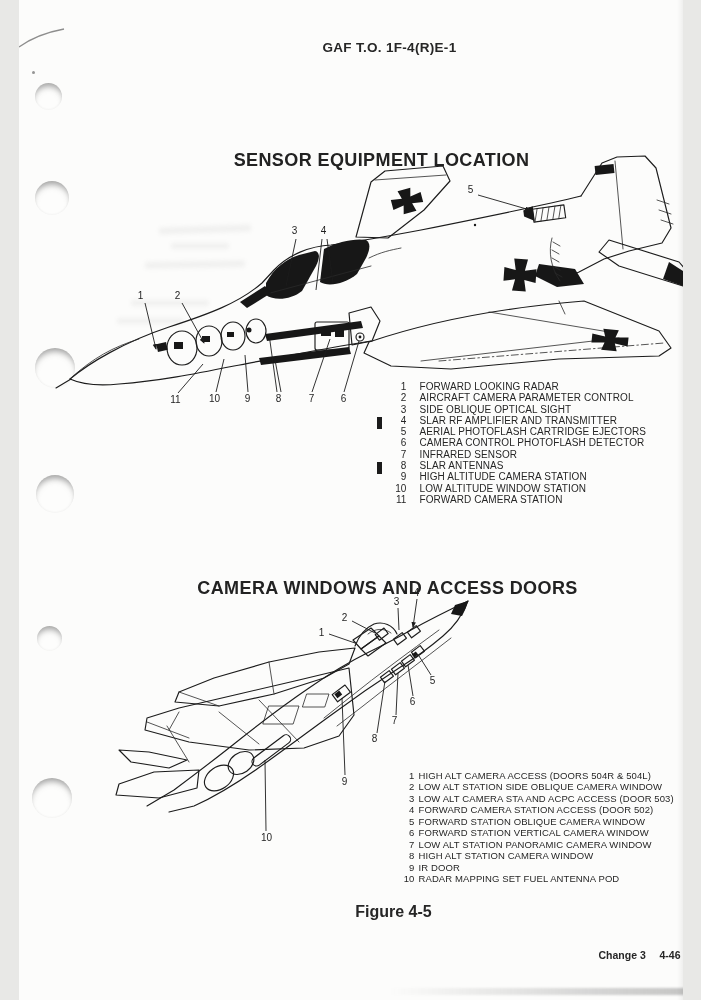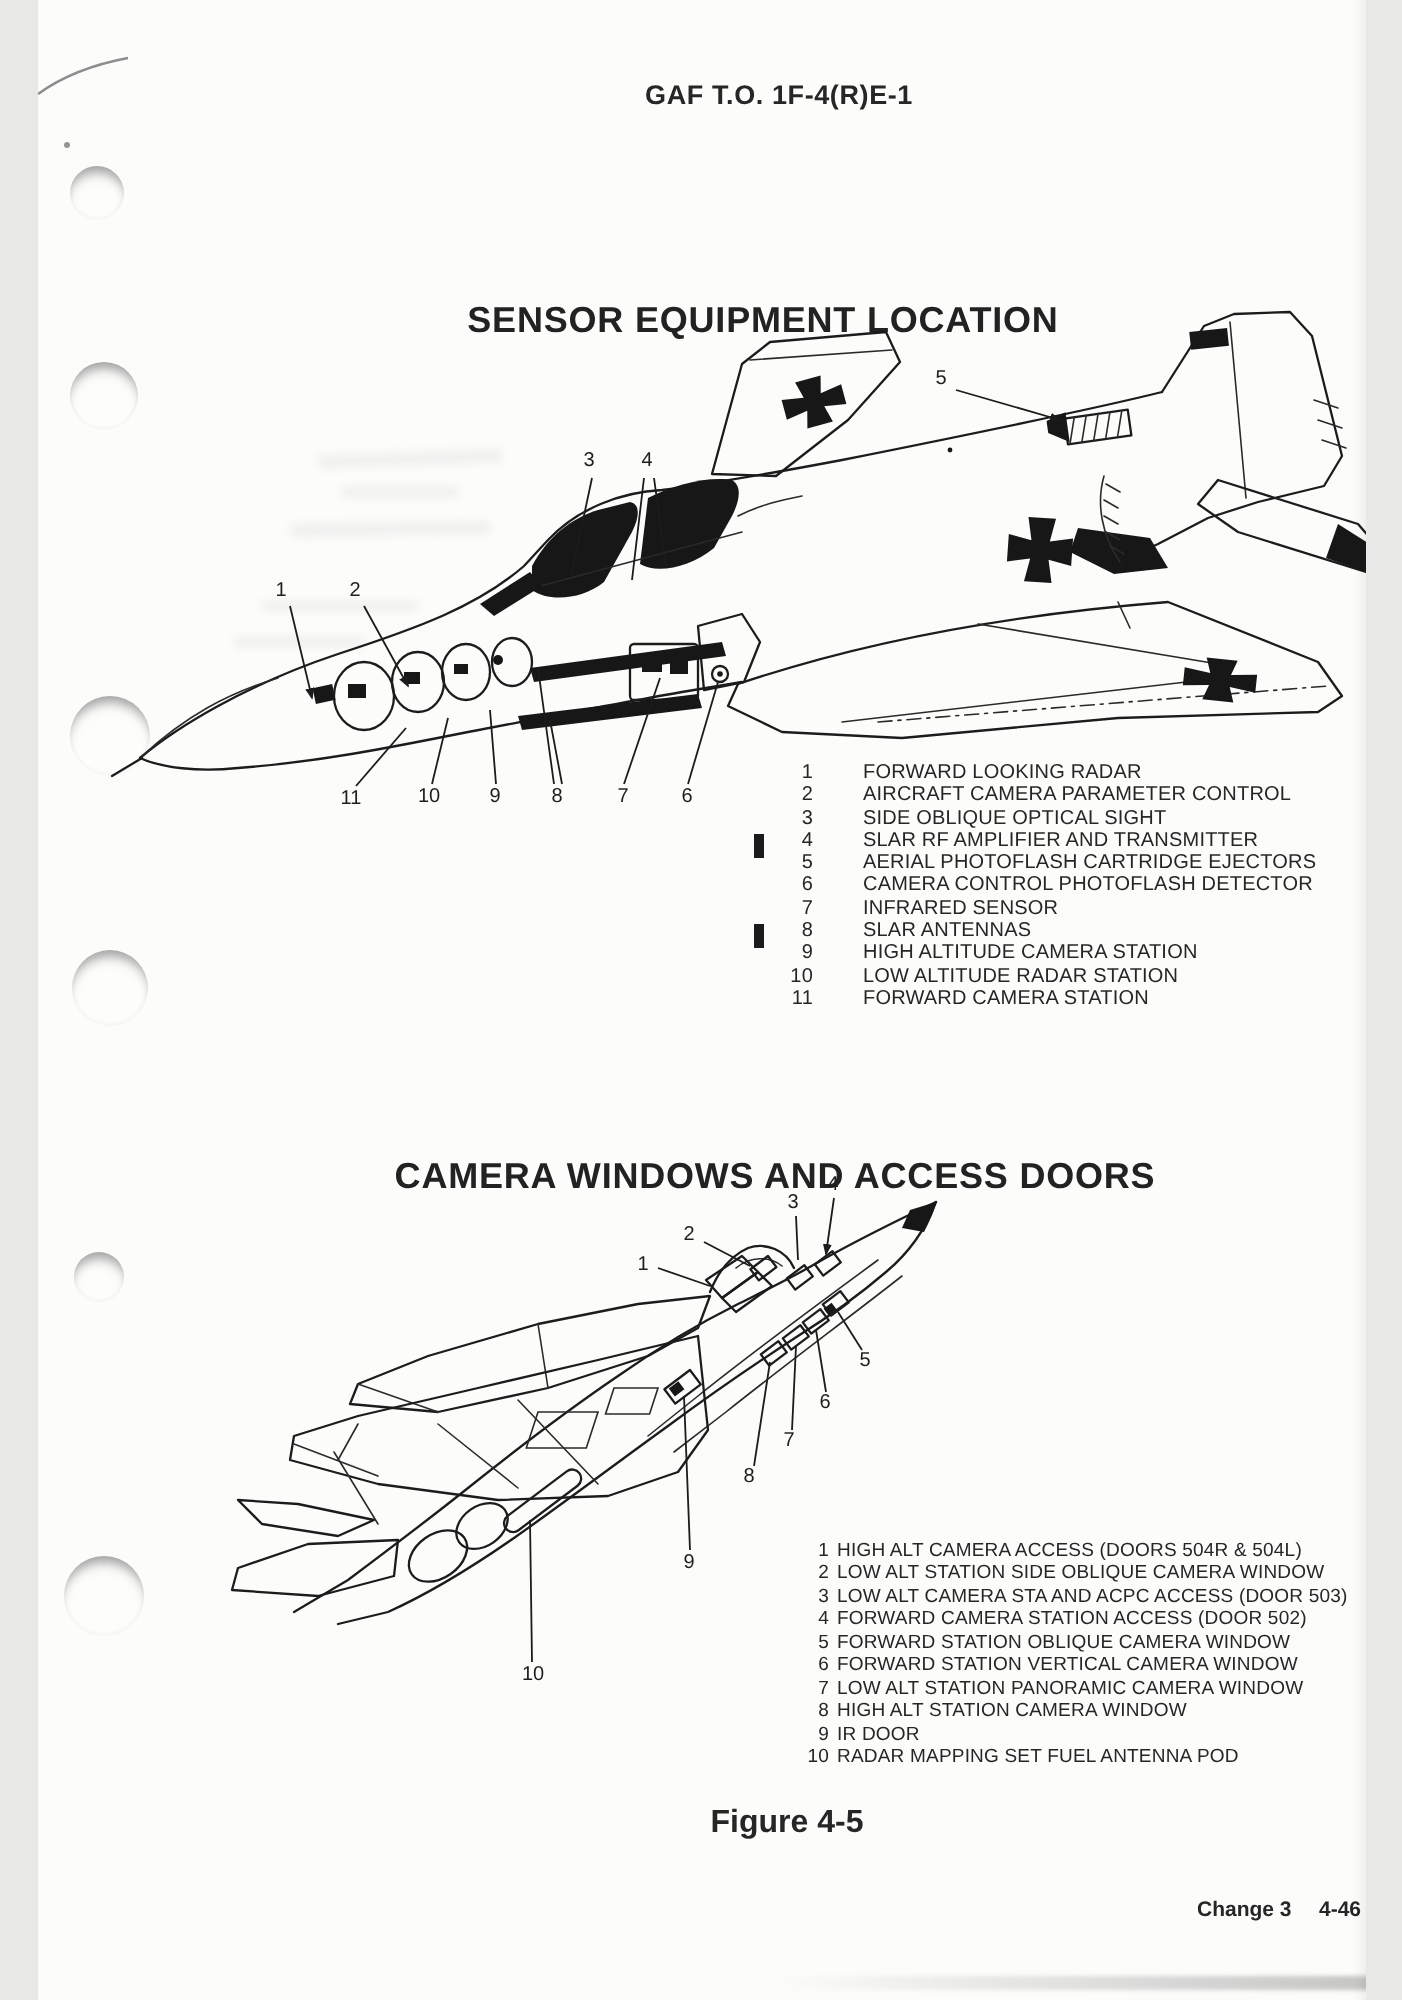--- a/index.html
+++ b/index.html
@@ -16,21 +16,21 @@
   .foot{font-weight:700; font-size:10.5px; white-space:nowrap;}
   .co{
     position:absolute; transform:translate(-50%,-50%);
     font-size:10px; color:#1e1e1e; line-height:1; white-space:nowrap;
   }
   .legend{position:absolute;}
   .lrow{display:flex; align-items:flex-start; white-space:nowrap;}
   .legend1 .lrow{font-size:10px; line-height:11.3px; letter-spacing:.1px;}
   .legend2 .lrow{font-size:9.5px; line-height:11.45px; letter-spacing:.1px;}
   .lnum{flex:none; width:16px; text-align:right;}
-  .legend1 .llab{margin-left:25px;}
+  .legend1 .llab{margin-left:13px;}
   .legend2 .llab{margin-left:4px;}
   .chbar{position:absolute; left:-14px; width:5px; height:12px; background:#1b1b1b;}
   .hole{position:absolute; border-radius:50%; background:#fdfdfc;
         box-shadow:inset 0 6px 6px -3px rgba(80,80,80,.55), inset 0 -1px 2px rgba(0,0,0,.04);}
   .bleed{position:absolute; background:#8f8f8f; opacity:.10; filter:blur(2px); border-radius:2px;}
   .streak{position:absolute; pointer-events:none;}
   svg{position:absolute; overflow:visible;}
   svg *{vector-effect:non-scaling-stroke;}
   .ln{stroke:#1c1c1c; stroke-width:1.15; fill:none; stroke-linecap:round; stroke-linejoin:round;}
   .thin{stroke:#2a2a2a; stroke-width:.8; fill:none; stroke-linecap:round;}
@@ -209,21 +209,21 @@
     <div class="lrow">
         <span class="lnum">8</span>
         <span class="llab">SLAR ANTENNAS</span>
       </div>
     <div class="lrow">
         <span class="lnum">9</span>
         <span class="llab">HIGH ALTITUDE CAMERA STATION</span>
       </div>
     <div class="lrow">
         <span class="lnum">10</span>
-        <span class="llab">LOW ALTITUDE RADAR STATION</span>
+        <span class="llab">LOW ALTITUDE WINDOW STATION</span>
       </div>
     <div class="lrow">
         <span class="lnum">11</span>
         <span class="llab">FORWARD CAMERA STATION</span>
       </div>
   </div>
 
   <div class="abs sect-title" style="left:369px;top:564px;transform:translateX(-50%)">CAMERA WINDOWS AND ACCESS DOORS</div>
 
   <svg style="left:0;top:585px;width:701px;height:290px" viewBox="0 585 701 290">

